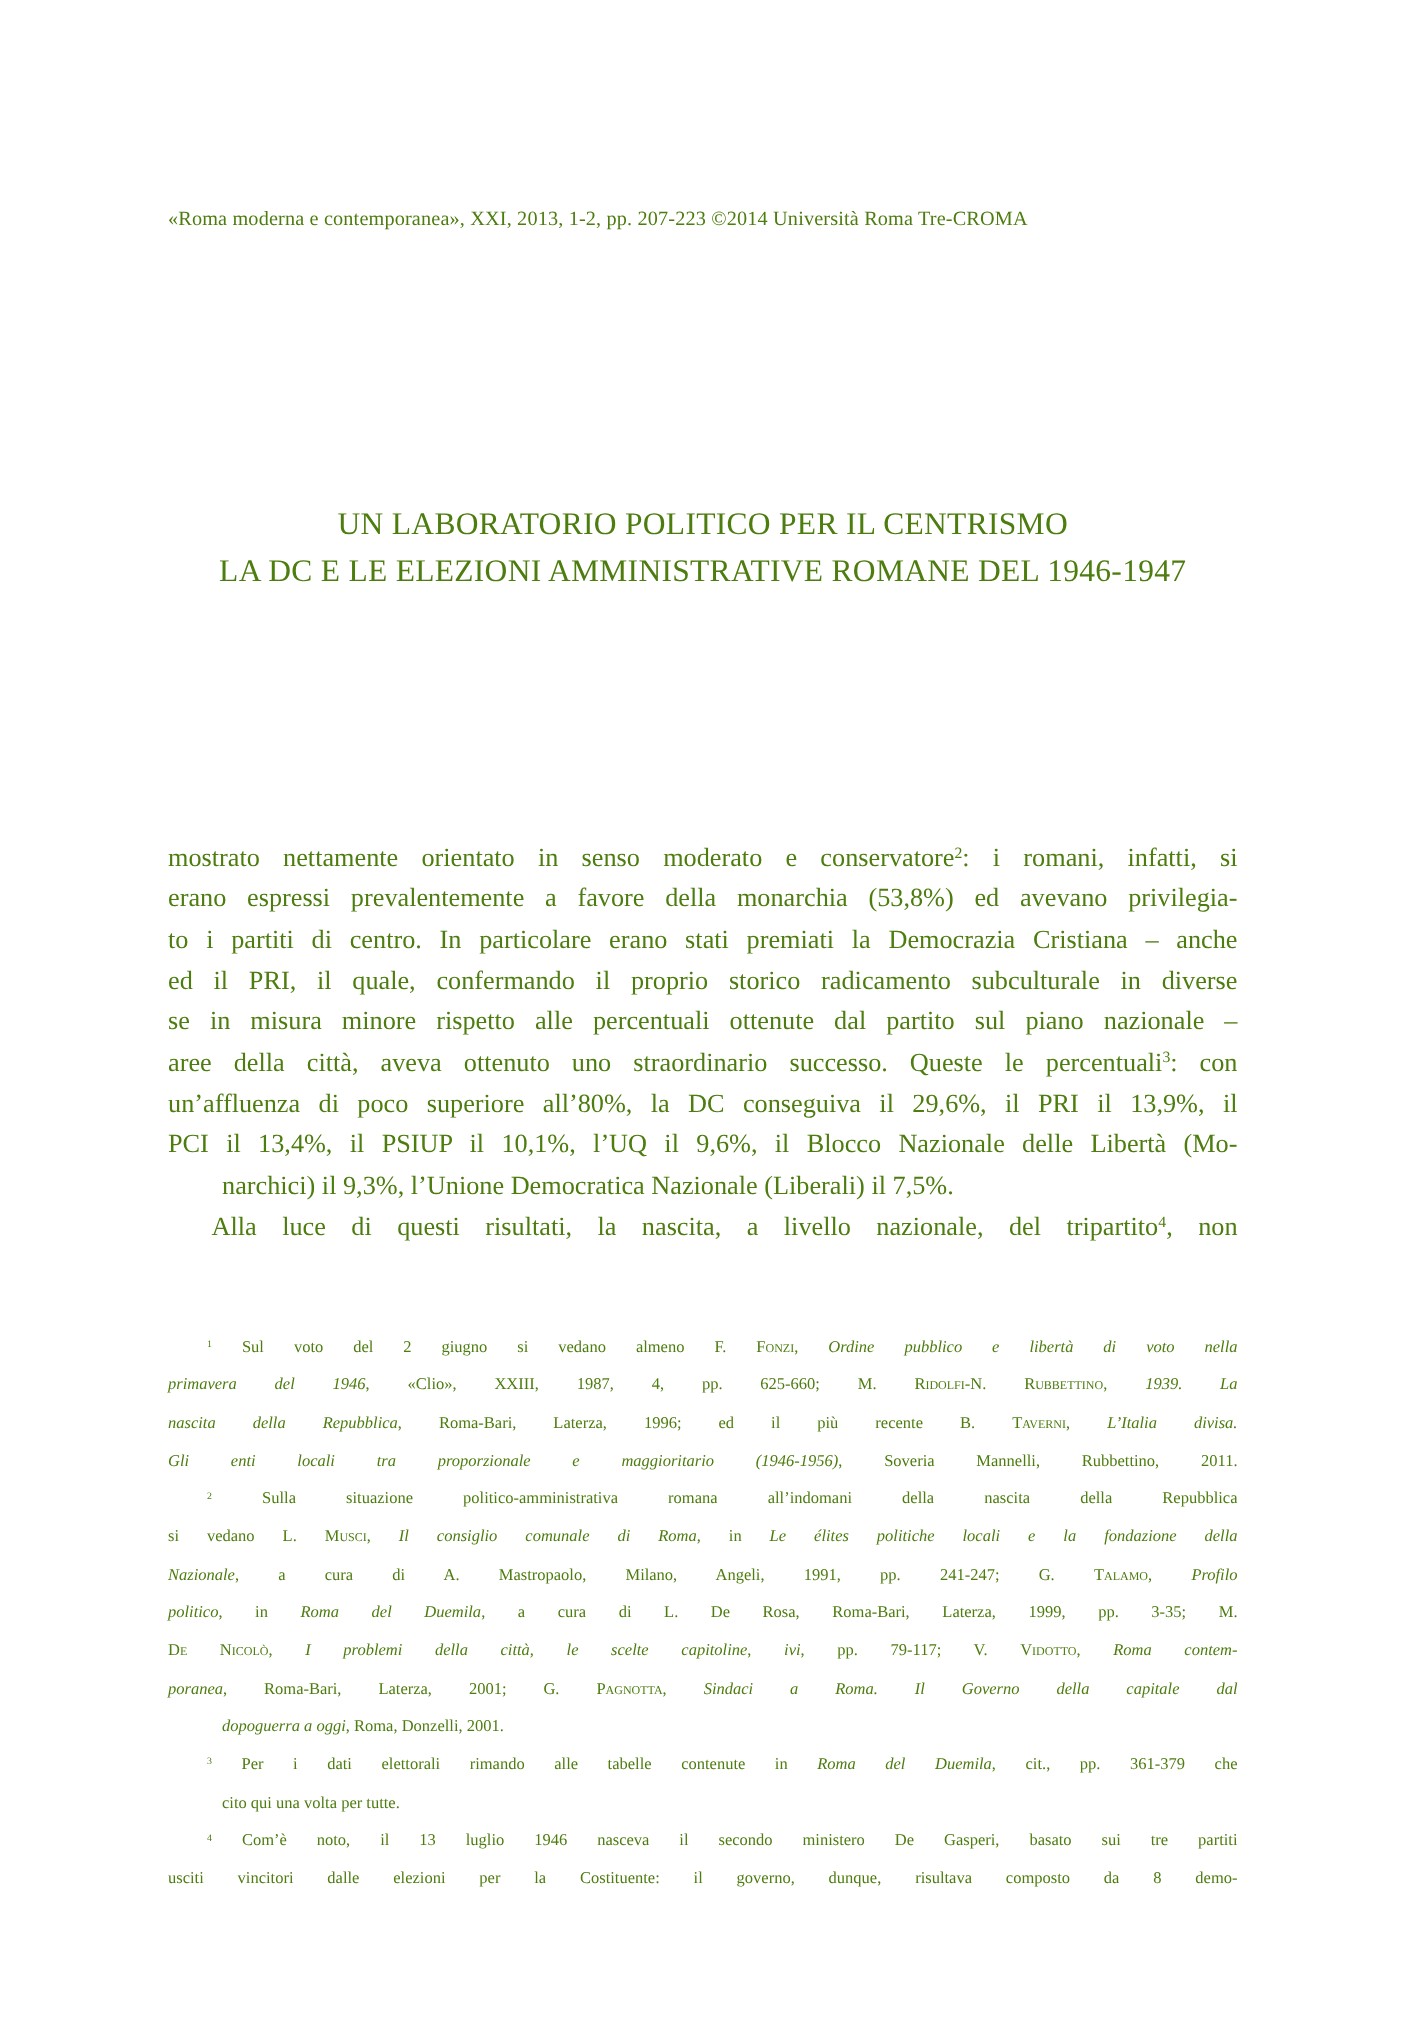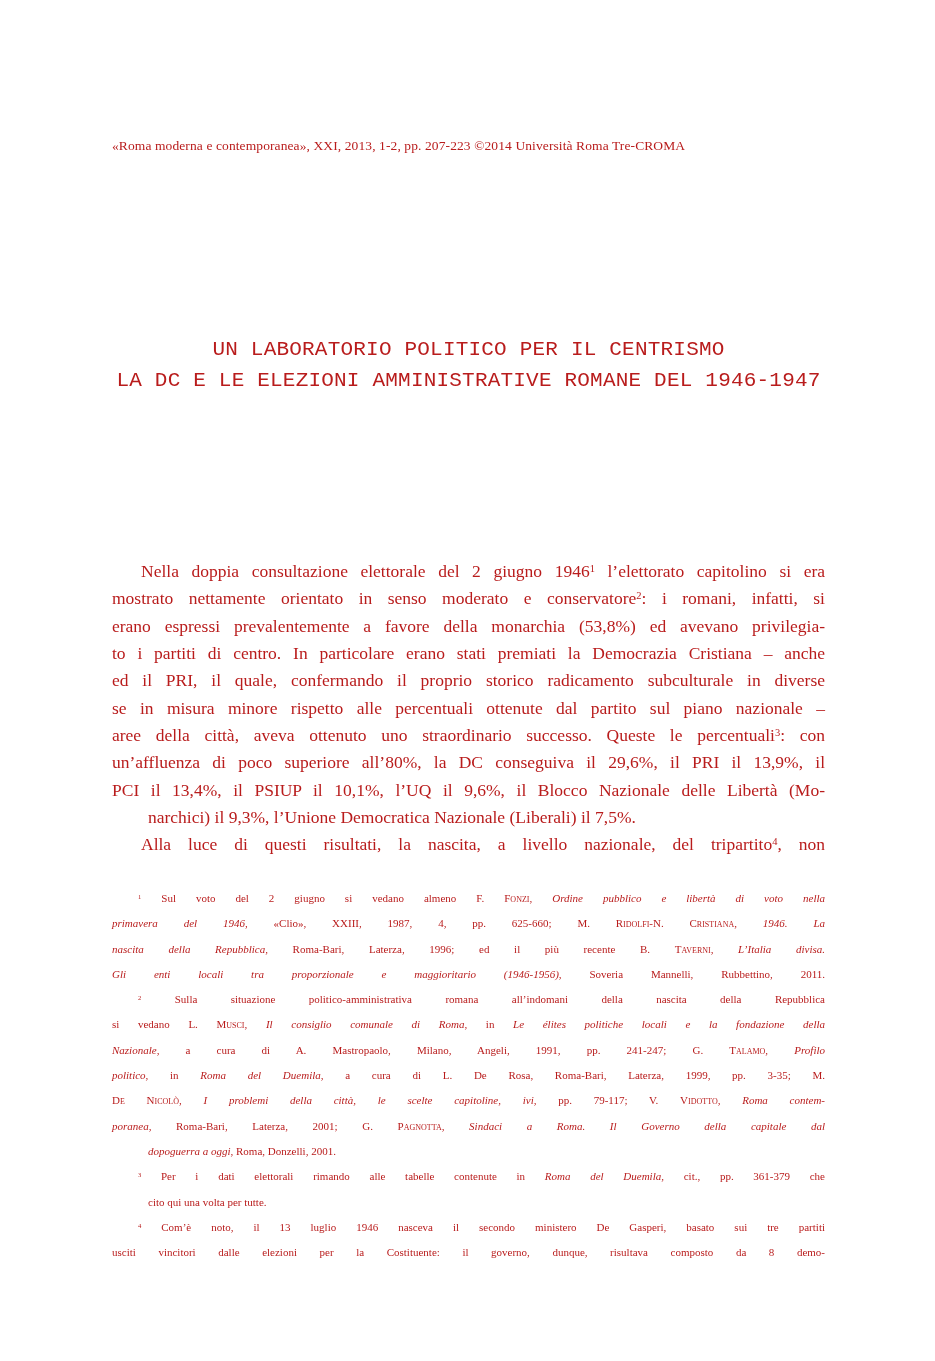--- a/index.html
+++ b/index.html
@@ -2,21 +2,21 @@
 <html><head>
 <meta charset="utf-8">
 <style>
   html, body { margin: 0; padding: 0; background: #ffffff; }
   .page {
     position: relative;
     width: 935px;
     height: 1361px;
     background: #ffffff;
     font-family: "Liberation Serif", serif;
-    color: #b91c1c;
+    color: #4d7c0f;
     overflow: hidden;
   }
   .running-head {
     position: absolute;
     left: 112px;
     top: 138px;
     width: 713px;
     font-size: 13.5px;
     letter-spacing: 0.1px;
     white-space: nowrap;
@@ -24,21 +24,20 @@
   .title-block {
     position: absolute;
     left: 112px;
     top: 334px;
     width: 713px;
     text-align: center;
     font-size: 21px;
     line-height: 31px;
     letter-spacing: 0.2px;
     font-weight: normal;
-    font-family: Liberation Mono, monospace;
   }
   .body-text {
     position: absolute;
     left: 112px;
     top: 558px;
     width: 713px;
     font-size: 17.5px;
     line-height: 27.35px;
   }
   .footnotes {
@@ -72,40 +71,39 @@
 <div class="page">
   <div class="running-head">«Roma moderna e contemporanea», XXI, 2013, 1-2, pp. 207-223 ©2014 Università Roma Tre-CROMA</div>
 
   <div class="title-block">
     <div>UN LABORATORIO POLITICO PER IL CENTRISMO</div>
     <div>LA DC E LE ELEZIONI AMMINISTRATIVE ROMANE DEL 1946-1947</div>
   </div>
 
   <div class="body-text" id="body-text">
       <div class="para">
-        <div class="tline indent"><span>Nella doppia consultazione elettorale del 2 giugno 1946</span><span class="sup">1</span><span> l’elettorato capitolino si era</span></div>
         <div class="tline"><span>mostrato nettamente orientato in senso moderato e conservatore</span><span class="sup">2</span><span>: i romani, infatti, si</span></div>
         <div class="tline"><span>erano espressi prevalentemente a favore della monarchia (53,8%) ed avevano privilegia-</span></div>
         <div class="tline"><span>to i partiti di centro. In particolare erano stati premiati la Democrazia Cristiana – anche</span></div>
         <div class="tline"><span>ed il PRI, il quale, confermando il proprio storico radicamento subculturale in diverse</span></div>
         <div class="tline"><span>se in misura minore rispetto alle percentuali ottenute dal partito sul piano nazionale –</span></div>
         <div class="tline"><span>aree della città, aveva ottenuto uno straordinario successo. Queste le percentuali</span><span class="sup">3</span><span>: con</span></div>
         <div class="tline"><span>un’affluenza di poco superiore all’80%, la DC conseguiva il 29,6%, il PRI il 13,9%, il</span></div>
         <div class="tline"><span>PCI il 13,4%, il PSIUP il 10,1%, l’UQ il 9,6%, il Blocco Nazionale delle Libertà (Mo-</span></div>
         <div class="tline last"><span>narchici) il 9,3%, l’Unione Democratica Nazionale (Liberali) il 7,5%.</span></div>
       </div>
       <div class="para">
         <div class="tline indent"><span>Alla luce di questi risultati, la nascita, a livello nazionale, del tripartito</span><span class="sup">4</span><span>, non</span></div>
       </div>
     </div>
 
   <div class="footnotes" id="footnotes">
       <div class="para">
         <div class="tline indent"><span class="sup">1</span><span> Sul voto del 2 giugno si vedano almeno F. </span><span class="sc">Fonzi</span><span>, </span><span class="i">Ordine pubblico e libertà di voto nella</span></div>
-        <div class="tline"><span class="i">primavera del 1946</span><span>, «Clio», XXIII, 1987, 4, pp. 625-660; M. </span><span class="sc">Ridolfi</span><span>-N. </span><span class="sc">Cristiana</span><span>, </span><span class="i">1946. La</span></div>
+        <div class="tline"><span class="i">primavera del 1946</span><span>, «Clio», XXIII, 1987, 4, pp. 625-660; M. </span><span class="sc">Ridolfi</span><span>-N. </span><span class="sc">Rubbettino</span><span>, </span><span class="i">1939. La</span></div>
         <div class="tline"><span class="i">nascita della Repubblica</span><span>, Roma-Bari, Laterza, 1996; ed il più recente B. </span><span class="sc">Taverni</span><span>, </span><span class="i">L’Italia divisa.</span></div>
         <div class="tline"><span class="i">Gli enti locali tra proporzionale e maggioritario (1946-1956)</span><span>, Soveria Mannelli, Rubbettino, 2011.</span></div>
       </div>
       <div class="para">
         <div class="tline indent"><span class="sup">2</span><span> Sulla situazione politico-amministrativa romana all’indomani della nascita della Repubblica</span></div>
         <div class="tline"><span>si vedano L. </span><span class="sc">Musci</span><span>, </span><span class="i">Il consiglio comunale di Roma</span><span>, in </span><span class="i">Le élites politiche locali e la fondazione della</span></div>
         <div class="tline"><span class="i">Nazionale</span><span>, a cura di A. Mastropaolo, Milano, Angeli, 1991, pp. 241-247; G. </span><span class="sc">Talamo</span><span>, </span><span class="i">Profilo</span></div>
         <div class="tline"><span class="i">politico</span><span>, in </span><span class="i">Roma del Duemila</span><span>, a cura di L. De Rosa, Roma-Bari, Laterza, 1999, pp. 3-35; M.</span></div>
         <div class="tline"><span class="sc">De Nicolò</span><span>, </span><span class="i">I problemi della città, le scelte capitoline</span><span>, </span><span class="i">ivi</span><span>, pp. 79-117; V. </span><span class="sc">Vidotto</span><span>, </span><span class="i">Roma contem-</span></div>
         <div class="tline"><span class="i">poranea</span><span>, Roma-Bari, Laterza, 2001; G. </span><span class="sc">Pagnotta</span><span>, </span><span class="i">Sindaci a Roma. Il Governo della capitale dal</span></div>

